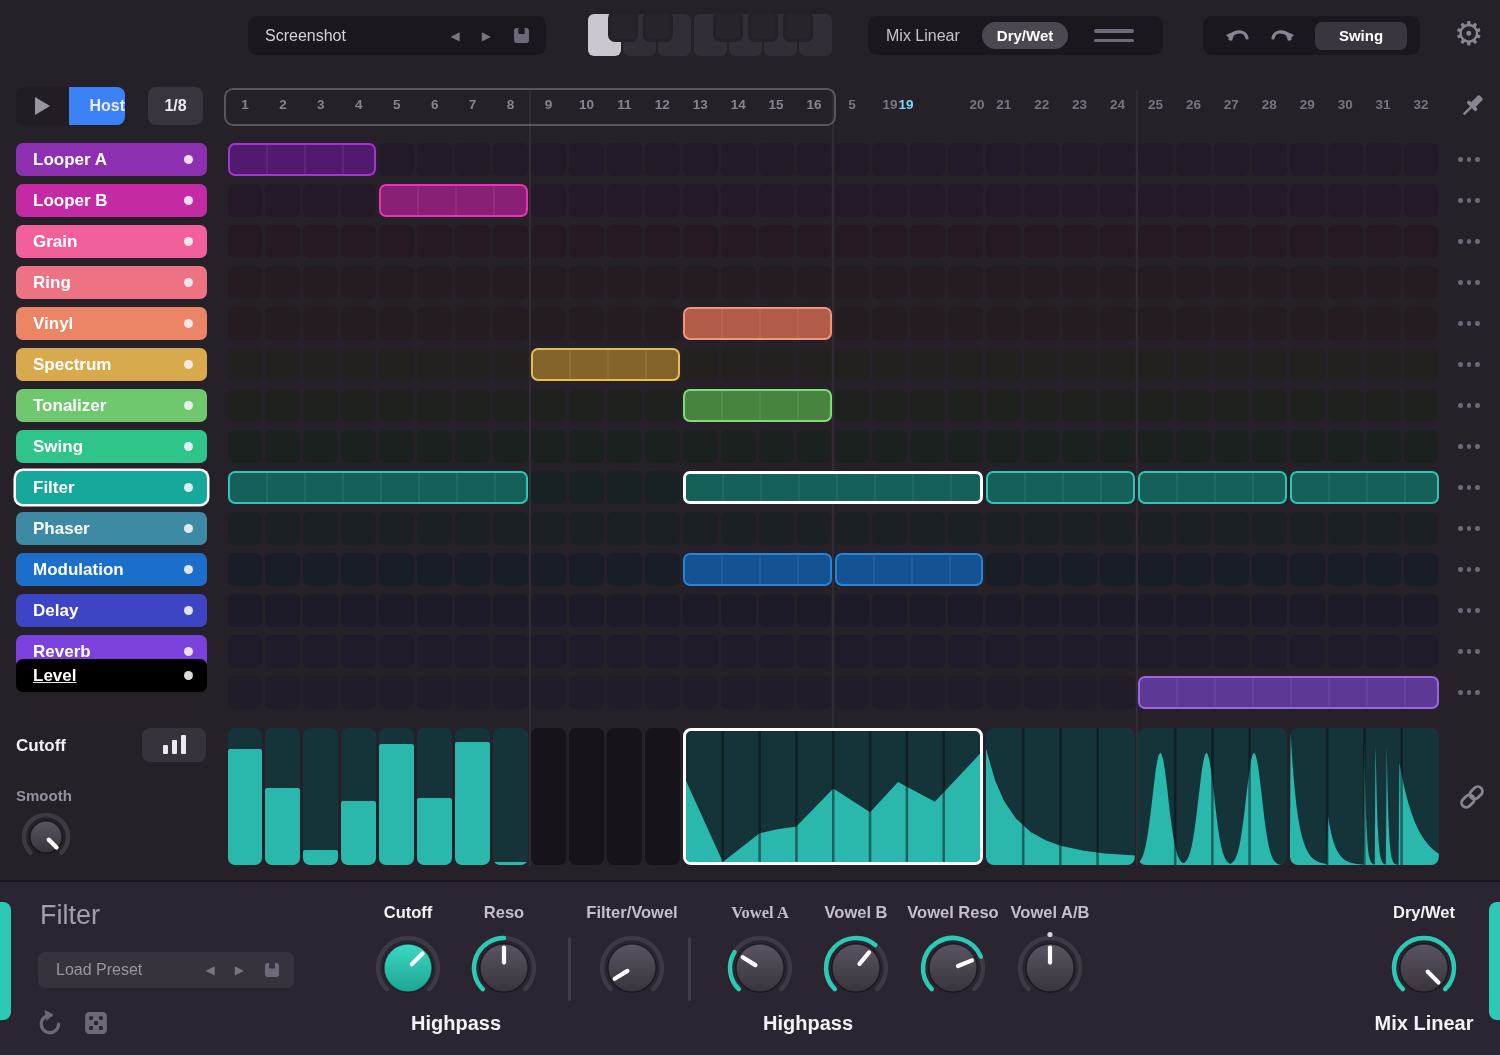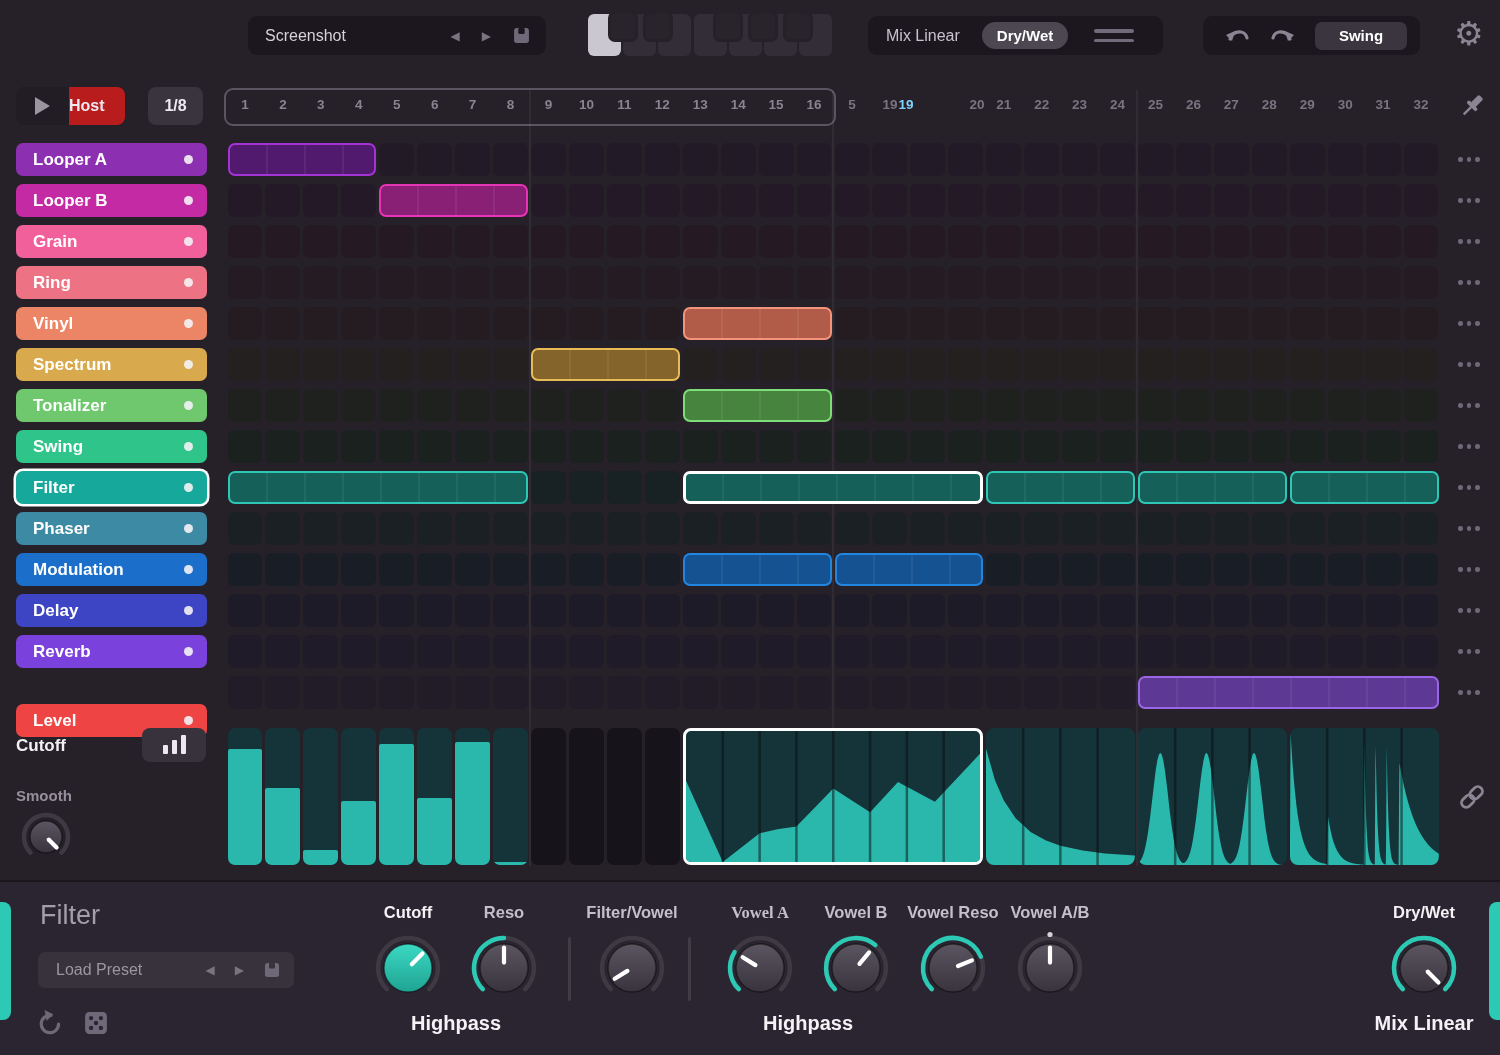--- a/index.html
+++ b/index.html
@@ -117,21 +117,21 @@
     </svg>
     <span class="swing-pill" style="margin-left:18px;">Swing</span>
   </div>
 
   <div class="abs gear" style="left:1454px;top:17px;">⚙</div>
 
   <div class="abs" style="left:16px;top:87px;width:109px;height:38px;border-radius:8px;overflow:hidden;display:flex;">
     <div style="width:53px;background:#221c24;display:flex;align-items:center;justify-content:center;">
       <span class="playtri"></span>
     </div>
-    <div style="flex:1;background:#b91c1c;display:flex;align-items:center;justify-content:flex-start;">
+    <div style="flex:1;background:#3b82f6;display:flex;align-items:center;justify-content:flex-end;">
       <span class="host-text">Host</span>
     </div>
   </div>
   <div class="abs lightpill" style="left:148px;top:87px;width:55px;height:38px;display:flex;align-items:center;justify-content:center;">
     <span class="rate-text">1/8</span>
   </div>
 
   <div id="timeline" style="position: absolute;">
       <div class="activebox" style="left: 223.5px; top: 88px; width: 608px; height: 34px; position: absolute;"></div>
       <div class="stepnum" style="left: 226px; top: 88px; width: 37.9375px; position: absolute; color: rgb(138, 131, 145);">1</div>
@@ -715,21 +715,21 @@
       <div class="cell" style="left: 1251.81px; top: 635px; width: 34.9375px; height: 33px; background: rgb(32, 27, 40); position: absolute;"></div>
       <div class="cell" style="left: 1289.75px; top: 635px; width: 34.9375px; height: 33px; background: rgb(32, 27, 40); position: absolute;"></div>
       <div class="cell" style="left: 1327.69px; top: 635px; width: 34.9375px; height: 33px; background: rgb(32, 27, 40); position: absolute;"></div>
       <div class="cell" style="left: 1365.62px; top: 635px; width: 34.9375px; height: 33px; background: rgb(32, 27, 40); position: absolute;"></div>
       <div class="cell" style="left: 1403.56px; top: 635px; width: 34.9375px; height: 33px; background: rgb(32, 27, 40); position: absolute;"></div>
       <div class="dots" style="left: 1458px; top: 649px; position: absolute;">
         <i></i>
         <i></i>
         <i></i>
       </div>
-      <div class="track-pill" style="top: 704px; background: #ef4444; position: absolute;">
+      <div class="track-pill" style="top: 659px; background: #000000; position: absolute; text-decoration: underline;">
         <span class="lbl">Level</span>
         <span class="enable-dot"></span>
       </div>
       <div class="cell" style="left: 227.5px; top: 676px; width: 34.9375px; height: 33px; background: rgb(33, 28, 39); position: absolute;"></div>
       <div class="cell" style="left: 265.438px; top: 676px; width: 34.9375px; height: 33px; background: rgb(33, 28, 39); position: absolute;"></div>
       <div class="cell" style="left: 303.375px; top: 676px; width: 34.9375px; height: 33px; background: rgb(33, 28, 39); position: absolute;"></div>
       <div class="cell" style="left: 341.312px; top: 676px; width: 34.9375px; height: 33px; background: rgb(33, 28, 39); position: absolute;"></div>
       <div class="cell" style="left: 379.25px; top: 676px; width: 34.9375px; height: 33px; background: rgb(33, 28, 39); position: absolute;"></div>
       <div class="cell" style="left: 417.188px; top: 676px; width: 34.9375px; height: 33px; background: rgb(33, 28, 39); position: absolute;"></div>
       <div class="cell" style="left: 455.125px; top: 676px; width: 34.9375px; height: 33px; background: rgb(33, 28, 39); position: absolute;"></div>

